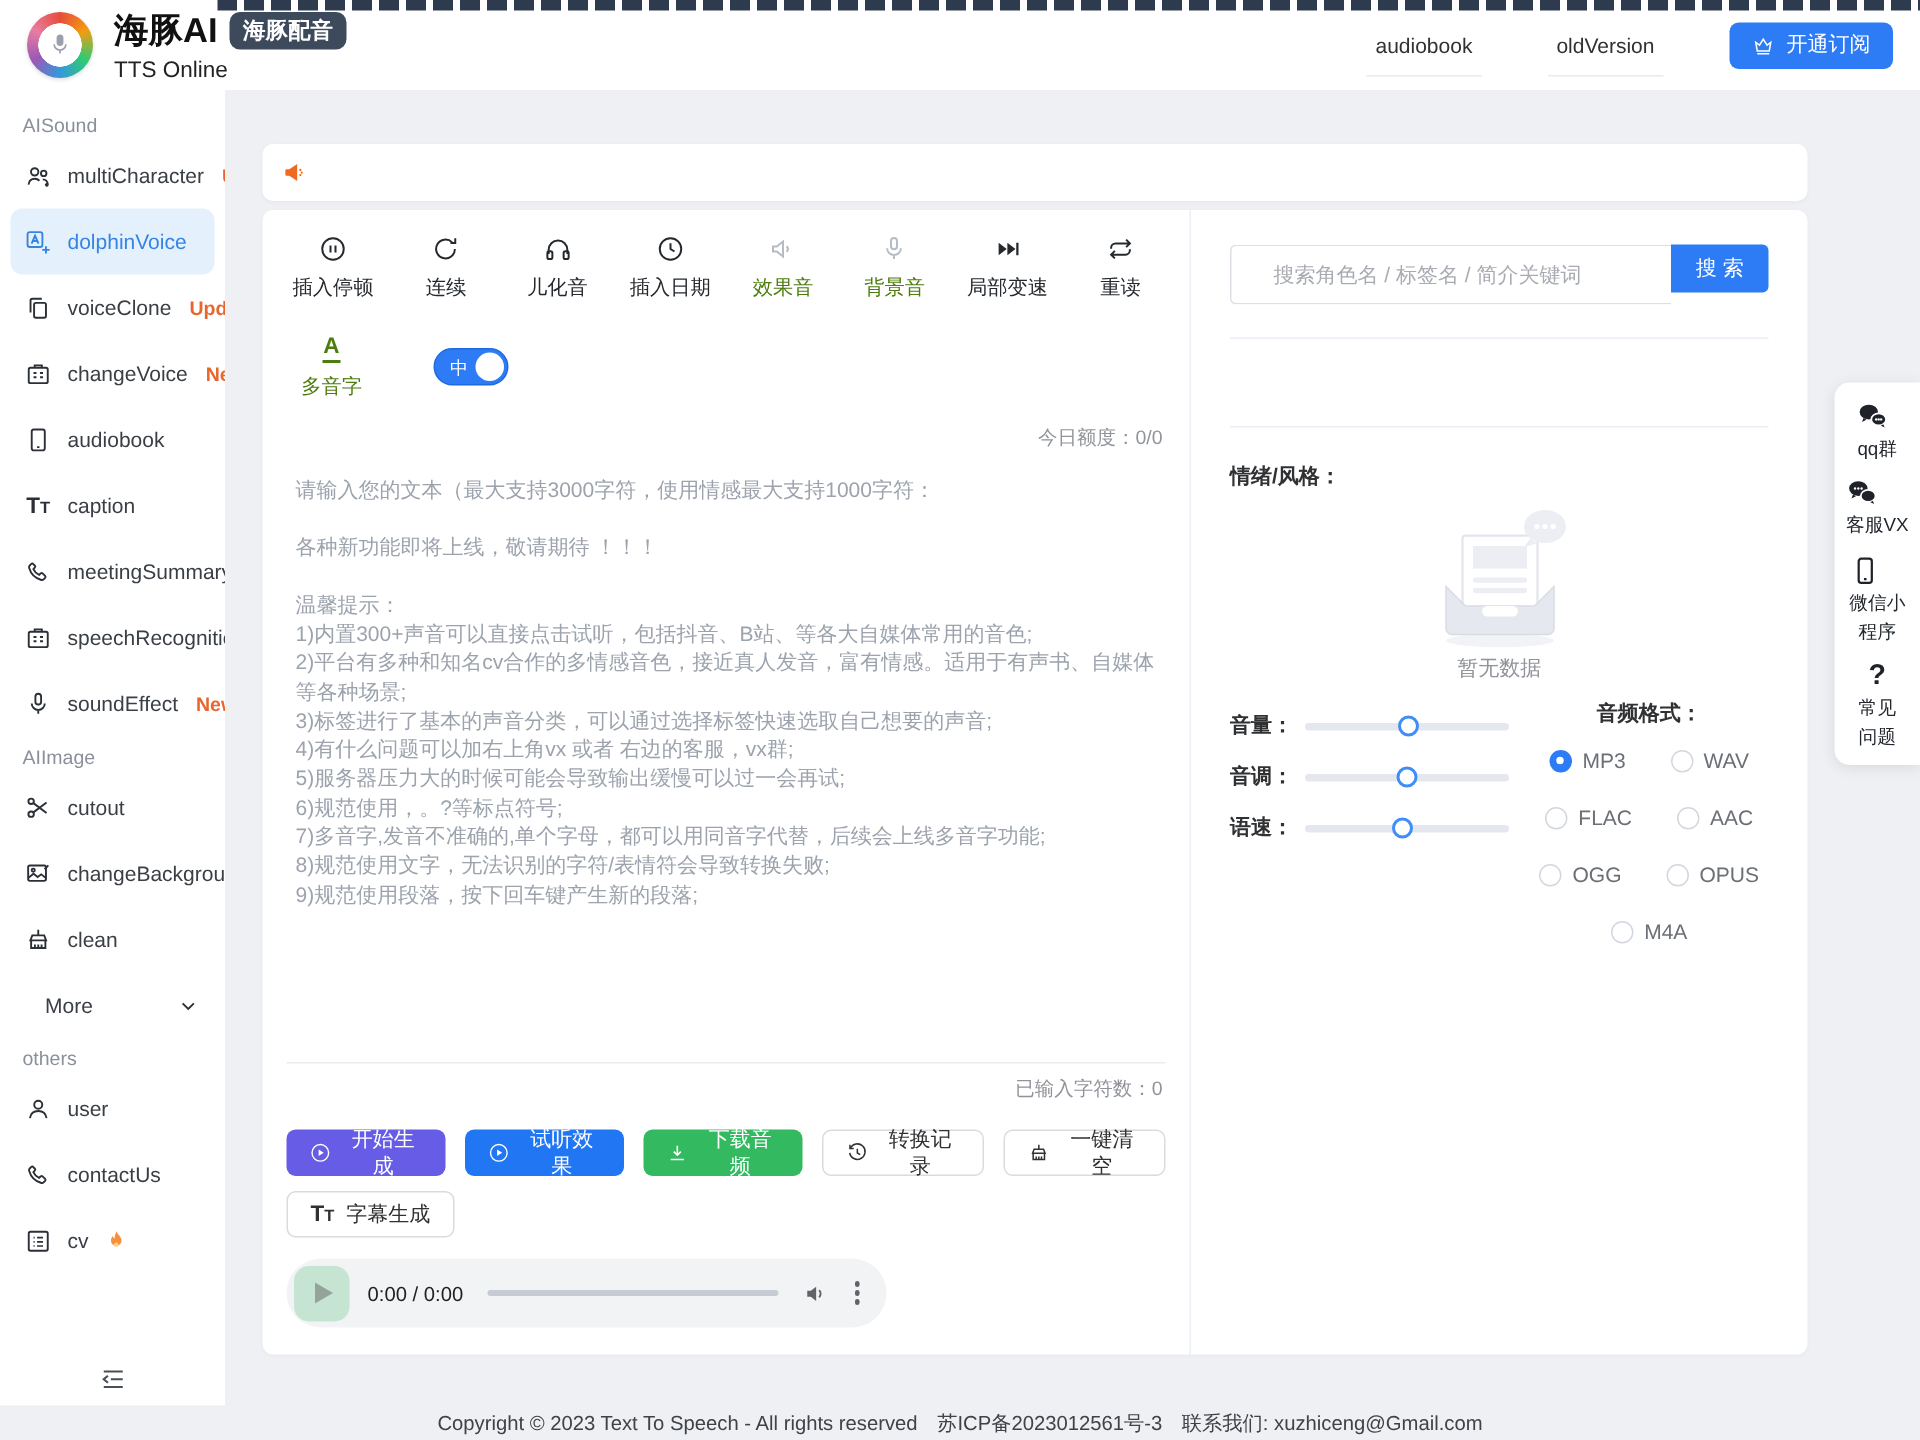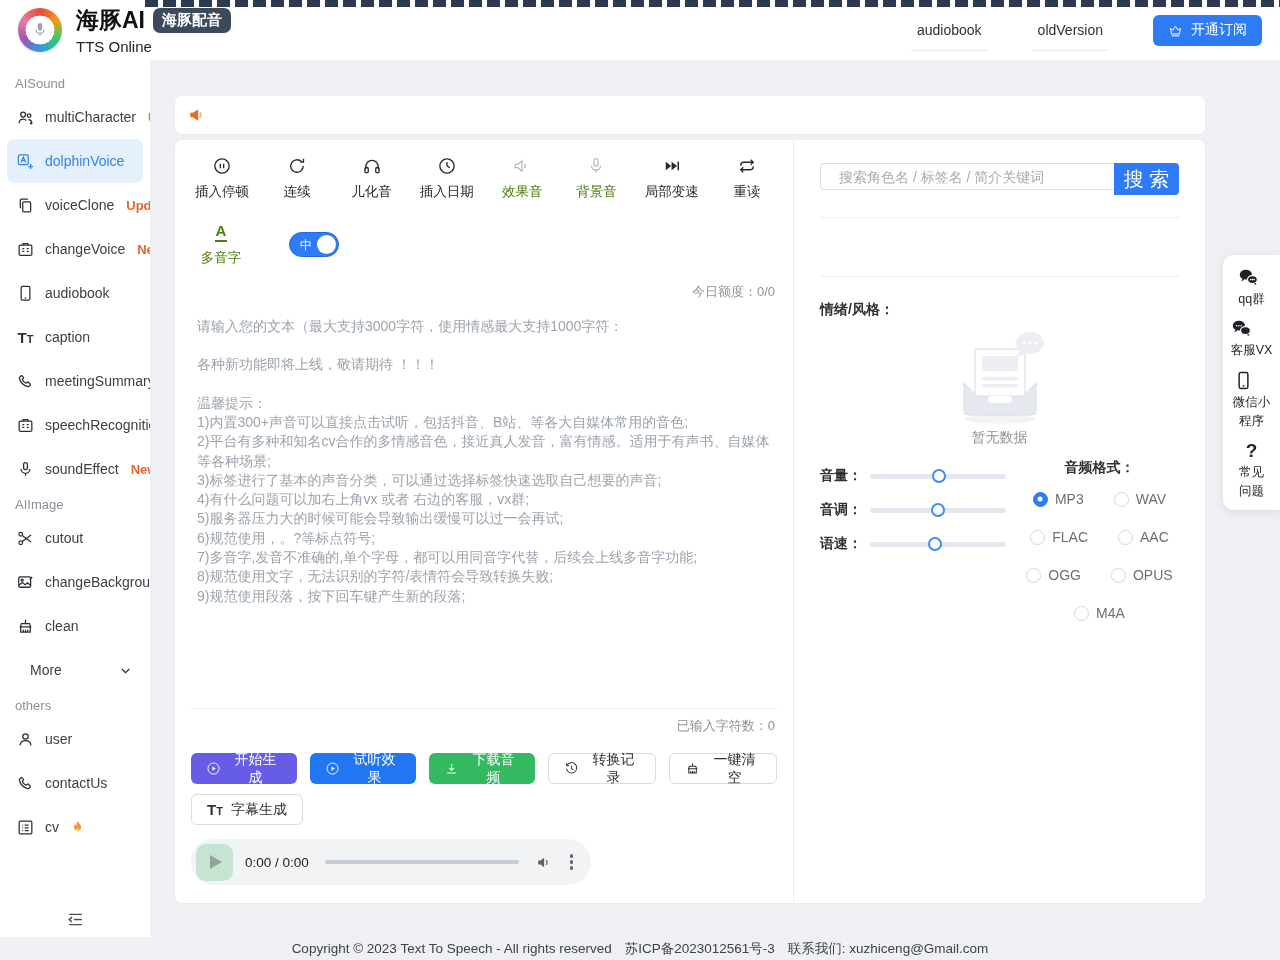--- a/index.html
+++ b/index.html
@@ -65,23 +65,23 @@
   .play-btn{width:37px;height:37px;border-radius:10px;background:#c5e5d2;display:flex;align-items:center;justify-content:center;cursor:pointer;flex:none}
   .play-tri{width:0;height:0;border-left:12px solid #94a49a;border-top:7px solid transparent;border-bottom:7px solid transparent;margin-left:3px}
   .ptime{font-size:13.5px;color:#202124;flex:none}
   .pbar{flex:1;height:4px;background:#c7cbd3;border-radius:2px;margin:0 4px;cursor:pointer}
   .pvol{width:19px;height:19px;cursor:pointer}
   .kebab{display:flex;flex-direction:column;gap:2.5px;padding:4px;cursor:pointer}
   .kebab i{width:3.5px;height:3.5px;border-radius:50%;background:#5f6368}
   
   .voice-panel{flex:1;border-left:1px solid #ebeef5;box-sizing:border-box;padding:23px 26px 0}
   .search-row{display:flex}
-  .search-input{flex:1;height:27px;border:1px solid #dcdfe6;border-right:none;border-radius:4px 0 0 4px;padding:0 18px;font-size:14px;font-family:inherit;color:#303133;outline:none;box-sizing:border-box}
+  .search-input{flex:1;height:40px;border:1px solid #dcdfe6;border-right:none;border-radius:4px 0 0 4px;padding:0 28px;font-size:14px;font-family:inherit;color:#303133;outline:none;box-sizing:border-box}
   .search-input::placeholder{color:#a8abb2}
-  .search-btn{width:65px;height:32px;background:#2d7cf6;border:none;border-radius:0 4px 4px 0;color:#fff;font-size:20px;cursor:pointer;font-family:inherit}
+  .search-btn{width:65px;height:32px;background:#2d7cf6;border:none;border-radius:0 4px 4px 0;color:#fff;font-size:14px;cursor:pointer;font-family:inherit}
   .vp-divider{border-bottom:1px solid #ebeef5;margin-top:22px}
   .roles-area{height:58px}
   .emotion-label{margin-top:24px;font-size:14px;font-weight:700;color:#303133}
   .empty{margin:8px auto 0;text-align:center;width:160px}
   .empty-text{font-size:14px;color:#909399;margin-top:2px}
   .controls{display:flex;margin-top:12px}
   .sliders{width:186px}
   .slider-row{display:flex;align-items:center;height:34px}
   .slider-label{width:50px;font-size:14px;font-weight:600;color:#303133;flex:none}
   .slider-track{position:relative;flex:1;height:5px;background:#e4e7ed;border-radius:3px;cursor:pointer}

